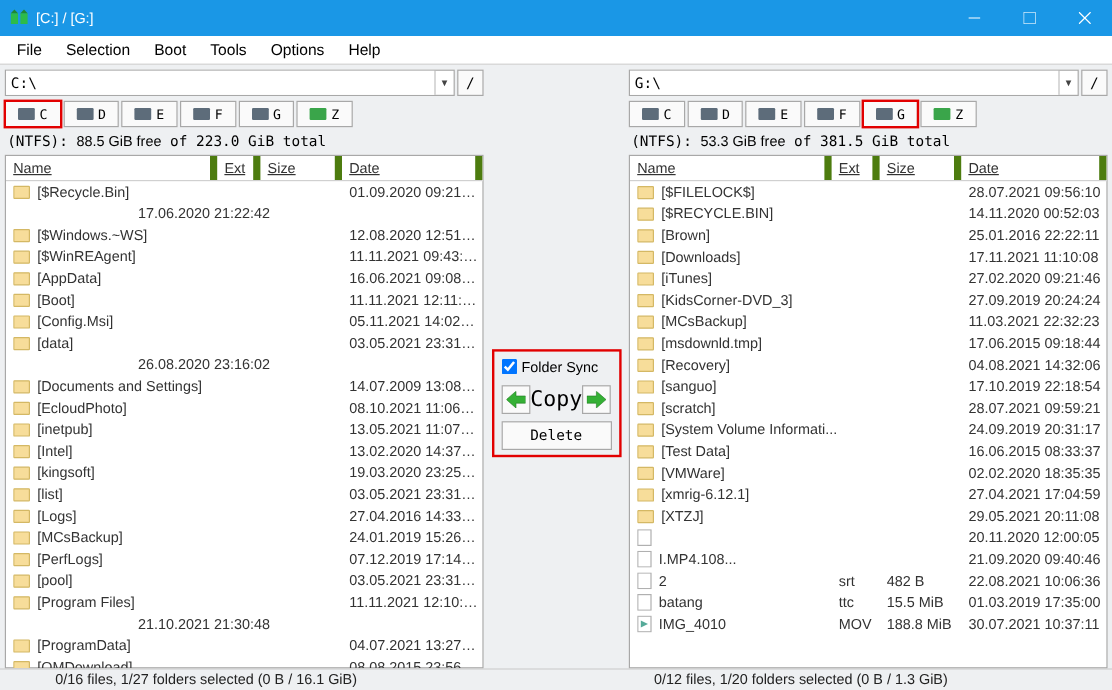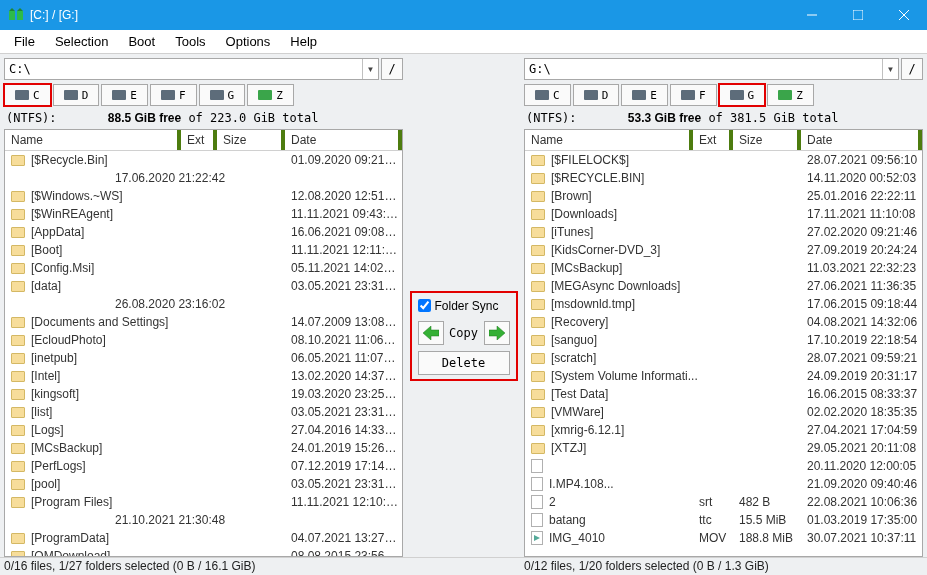--- a/index.html
+++ b/index.html
@@ -18,44 +18,44 @@
 .pathrow .combo { flex: 1; display: flex; border: 1px solid #a8a8a8; background: #fff; height: 22px; }
 .pathrow .combo input { flex: 1; border: none; outline: none; padding: 0 4px; font-family: "SimSun", monospace; font-size: 12px; }
 .pathrow .combo .dd { width: 16px; border-left: 1px solid #c0c0c0; display: flex; align-items: center; justify-content: center; color: #444; font-size: 8px; }
 .pathrow .slashbtn { width: 22px; height: 22px; border: 1px solid #a8a8a8; background: #fafafa; display: flex; align-items: center; justify-content: center; font-family: monospace; }
 .driverow { display: flex; gap: 2px; margin-bottom: 3px; }
 .drivebtn { height: 22px; padding: 0 10px; border: 1px solid #a8a8a8; background: #fafafa; display: flex; align-items: center; gap: 4px; font-family: monospace; font-size: 11px; cursor: default; }
 .drivebtn.redbox { outline: 2px solid #e20000; outline-offset: -1px; }
 .driveicon { width: 14px; height: 10px; background: #5d6c7a; border-radius: 1px; display: inline-block; }
 .driveicon.green { background: #3aa54a; }
 .diskinfo { font-family: "SimSun", monospace; font-size: 12px; padding: 2px 2px 4px 2px; }
-.diskinfo .b { font-weight: bold; margin-left: 44px; }
+.diskinfo .b { font-weight: normal; }
 .filelist { flex: 1; border: 1px solid #a8a8a8; background: #fff; display: flex; flex-direction: column; min-height: 0; }
 .fl-head { display: flex; border-bottom: 1px solid #d0d0d0; background: #fff; font-size: 12px; color: #333; }
-.fl-head .hc { padding: 3px 6px; border-right: 4px solid #4d7c0f; }
+.fl-head .hc { padding: 3px 6px; border-right: 6px solid #4d7c0f; text-decoration: underline; }
 .fl-body { flex: 1; overflow-y: auto; }
 .fl-body::-webkit-scrollbar { width: 16px; }
 .fl-body::-webkit-scrollbar-track { background: #f0f0f0; }
 .fl-body::-webkit-scrollbar-thumb { background: #c0c0c0; border: 1px solid #a0a0a0; }
 .fl-row { display: flex; height: 18px; align-items: center; padding-left: 6px; font-size: 12px; color: #333; }
 .fl-row.sel { background: #cfe5f7; }
 .fl-row .cell { white-space: nowrap; overflow: hidden; text-overflow: ellipsis; padding-right: 4px; }
 .folder-ico { width: 14px; height: 11px; background: #f7dd9a; border: 1px solid #d4b864; border-radius: 1px; margin-right: 6px; flex-shrink: 0; }
 .file-ico { width: 12px; height: 14px; background: #fff; border: 1px solid #b0b0b0; margin-right: 6px; flex-shrink: 0; position: relative; }
 .file-ico.vid::after { content:''; position:absolute; left:2px; top:3px; border-left:6px solid #5a9; border-top:3px solid transparent; border-bottom:3px solid transparent; }
 .c-name { flex: 0 0 auto; display: flex; align-items: center; }
 .c-ext, .c-size, .c-date { flex: 0 0 auto; }
 .center .syncbox { border: 2px solid #e20000; padding: 6px 6px 4px 6px; width: 108px; background: #eef0f2; }
 .center .chk { display: flex; align-items: center; gap: 4px; font-family: "SimSun", monospace; font-size: 12px; margin-bottom: 8px; }
 .center .chk input { width: 13px; height: 13px; }
 .center .copyrow { display: flex; align-items: center; justify-content: space-between; margin-bottom: 6px; }
 .center .arrowbtn { width: 26px; height: 24px; border: 1px solid #a8a8a8; background: #fafafa; display: flex; align-items: center; justify-content: center; }
-.center .copylabel { font-family: "SimSun", monospace; font-size: 12px; }
+.center .copylabel { font-family: "SimSun", monospace; font-size: 18px; }
 .center .delbtn { width: 100%; height: 24px; border: 1px solid #a8a8a8; background: #fafafa; font-family: "SimSun", monospace; font-size: 12px; }
-.statusbar { height: 18px; display: flex; font-family: "SimSun", monospace; font-size: 12px; color: #222; background: #eef0f2; border-top: 1px solid #d0d0d0; }
+.statusbar { height: 18px; display: flex; font-family: "SimSun", monospace; font-size: 12px; color: #222; background: #eef0f2; border-top: 1px solid #d0d0d0; padding-left: 42px; }
 .statusbar .sb-left, .statusbar .sb-right { flex: 1; padding: 1px 4px; }
 .statusbar .sb-center { width: 113px; }
 </style>
 </head>
 <body>
 
 <div class="titlebar">
   <svg class="app-icon" viewBox="0 0 16 16">
       <rect x="1" y="4" width="6" height="9" fill="#2dbb4a"></rect>
       <rect x="9" y="4" width="6" height="9" fill="#2dbb4a"></rect>
@@ -209,21 +209,21 @@
       <div class="cell c-size" style="width:68px"></div>
       <div class="cell c-date" style="flex:1">08.10.2021 11:06:10</div>
           </div>
           <div class="fl-row">
       <div class="cell c-name" style="width:176px">
               <span class="folder-ico"></span>
               <span>[inetpub]</span>
             </div>
       <div class="cell c-ext" style="width:36px"></div>
       <div class="cell c-size" style="width:68px"></div>
-      <div class="cell c-date" style="flex:1">06.05.2021 11:07:30</div>
+      <div class="cell c-date" style="flex:1">13.05.2021 11:07:30</div>
           </div>
           <div class="fl-row">
       <div class="cell c-name" style="width:176px">
               <span class="folder-ico"></span>
               <span>[Intel]</span>
             </div>
       <div class="cell c-ext" style="width:36px"></div>
       <div class="cell c-size" style="width:68px"></div>
       <div class="cell c-date" style="flex:1">13.02.2020 14:37:50</div>
           </div>
@@ -422,29 +422,20 @@
               <span class="folder-ico"></span>
               <span>[MCsBackup]</span>
             </div>
       <div class="cell c-ext" style="width:40px"></div>
       <div class="cell c-size" style="width:68px"></div>
       <div class="cell c-date" style="flex:1">11.03.2021 22:32:23</div>
           </div>
           <div class="fl-row">
       <div class="cell c-name" style="width:168px">
               <span class="folder-ico"></span>
-              <span>[MEGAsync Downloads]</span>
-            </div>
-      <div class="cell c-ext" style="width:40px"></div>
-      <div class="cell c-size" style="width:68px"></div>
-      <div class="cell c-date" style="flex:1">27.06.2021 11:36:35</div>
-          </div>
-          <div class="fl-row">
-      <div class="cell c-name" style="width:168px">
-              <span class="folder-ico"></span>
               <span>[msdownld.tmp]</span>
             </div>
       <div class="cell c-ext" style="width:40px"></div>
       <div class="cell c-size" style="width:68px"></div>
       <div class="cell c-date" style="flex:1">17.06.2015 09:18:44</div>
           </div>
           <div class="fl-row">
       <div class="cell c-name" style="width:168px">
               <span class="folder-ico"></span>
               <span>[Recovery]</span>

